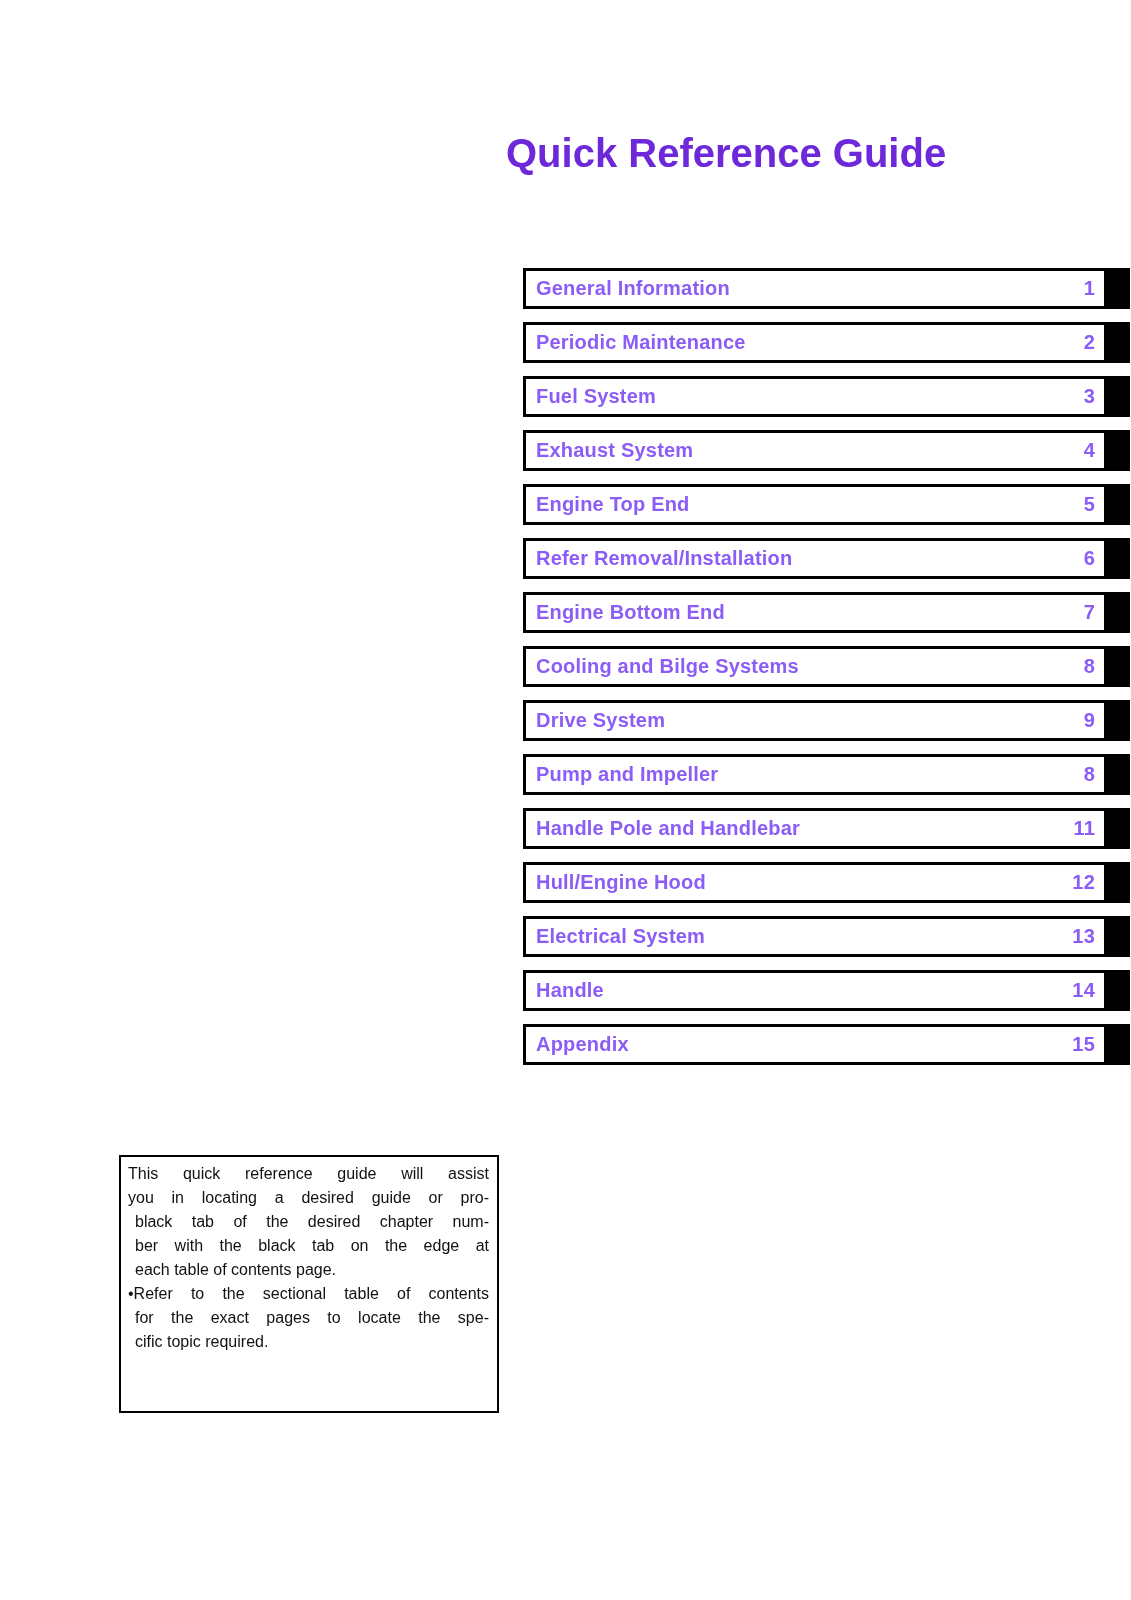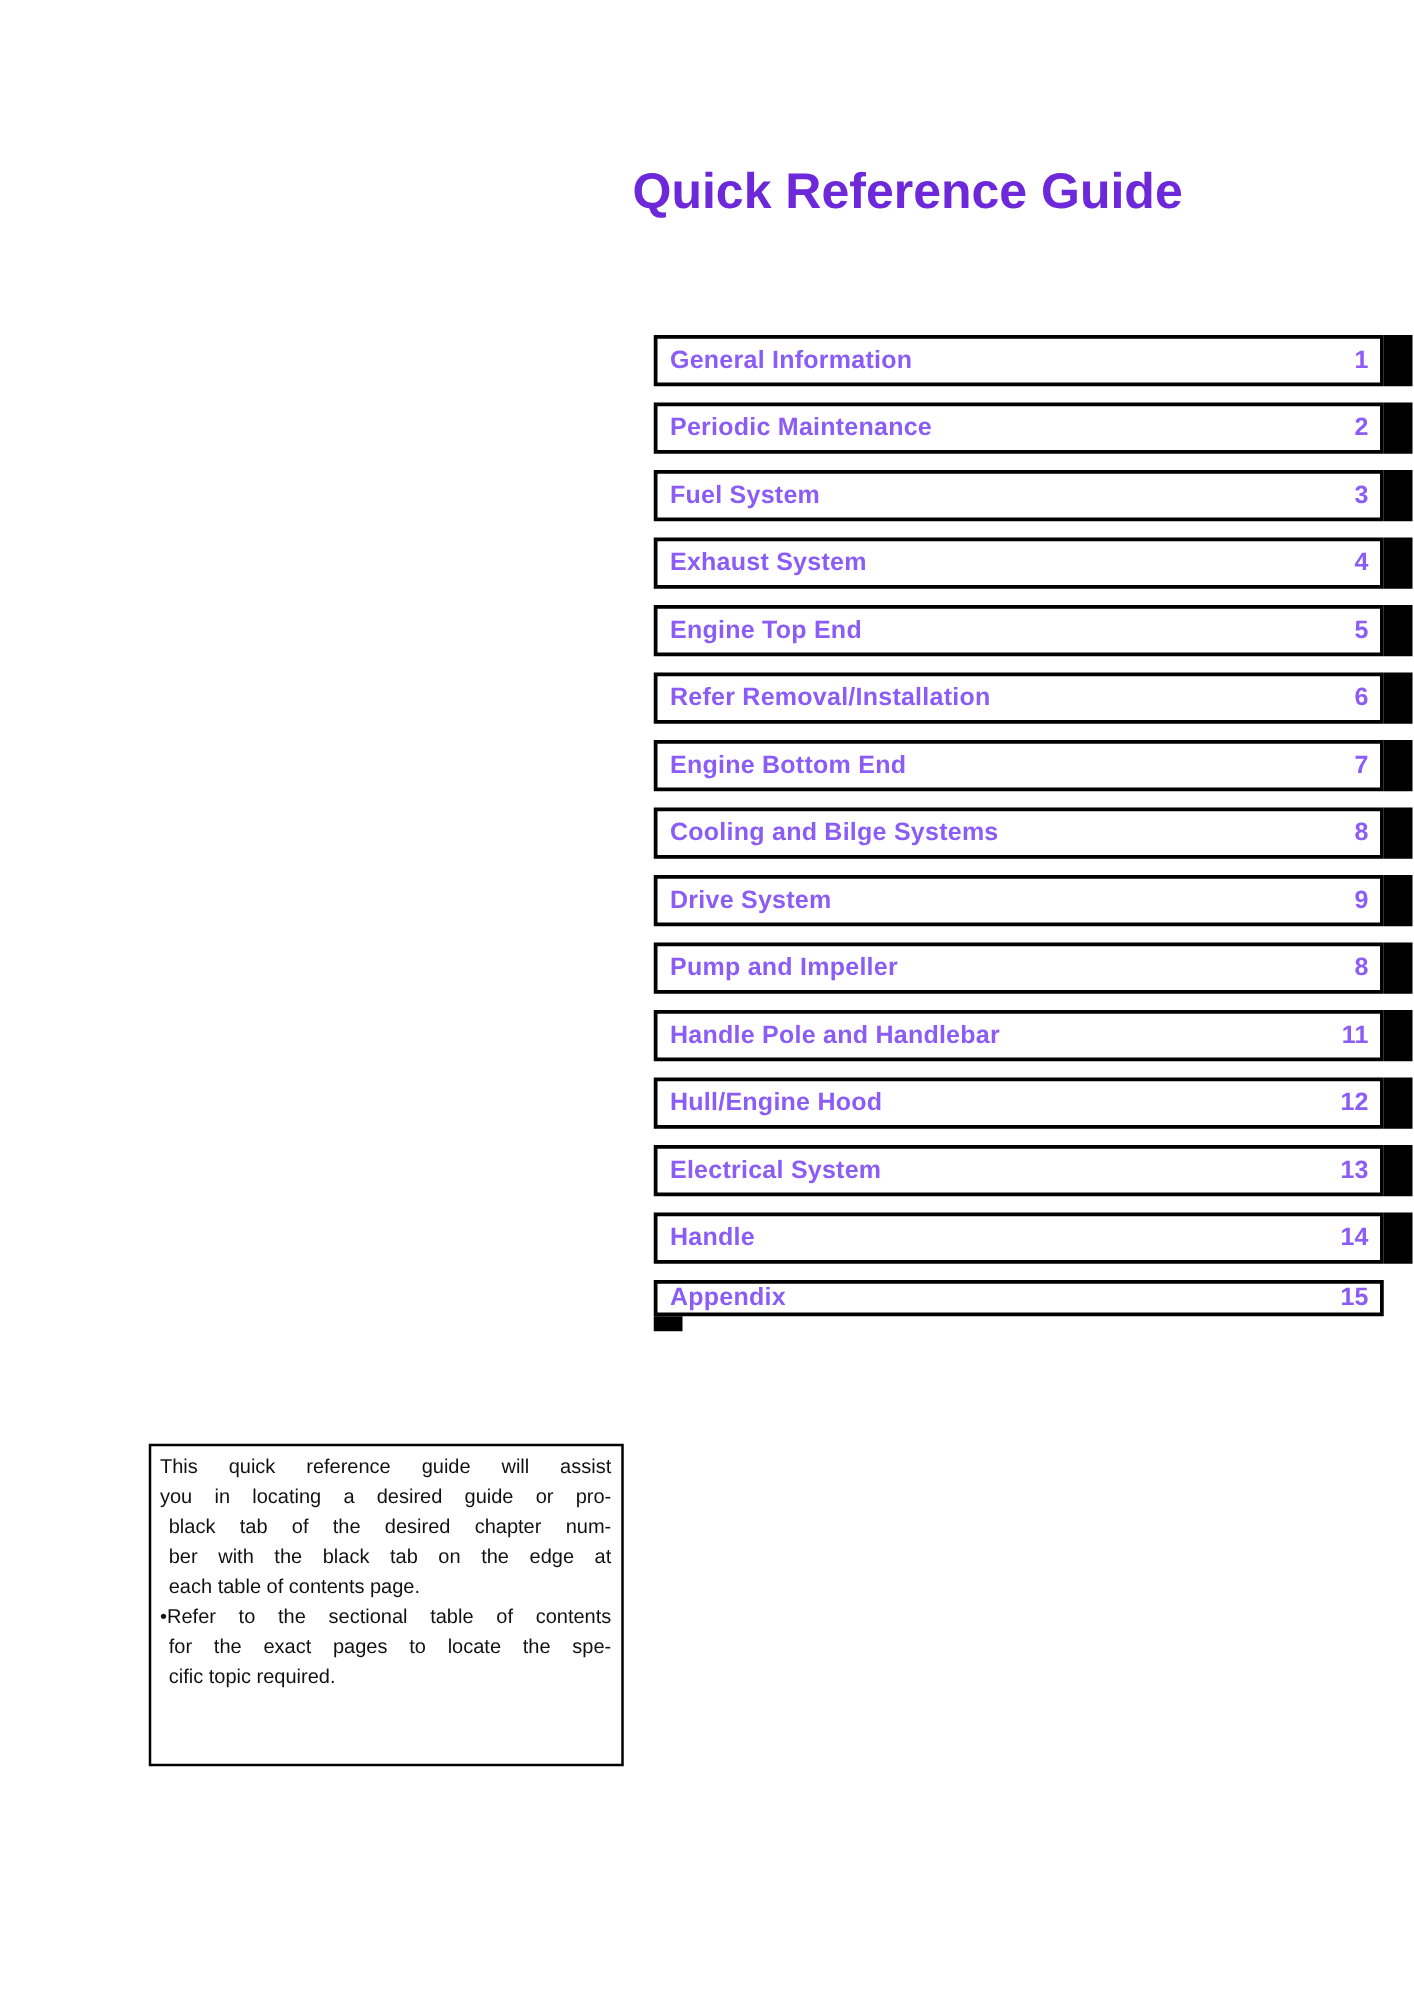--- a/index.html
+++ b/index.html
@@ -32,21 +32,21 @@
     left: 523px;
     top: 268px;
   }
   .toc-row {
     display: flex;
     align-items: stretch;
     height: 41px;
     margin-bottom: 13px;
     cursor: pointer;
   }
-  .toc-row:last-child { margin-bottom: 0; flex-direction: column; }
+  .toc-row:last-child { margin-bottom: 0; }
   .toc-box {
     box-sizing: border-box;
     width: 584px;
     border: 3px solid #000000;
     background: #ffffff;
     display: flex;
     align-items: center;
     justify-content: space-between;
     padding: 0 9px 0 10px;
   }

